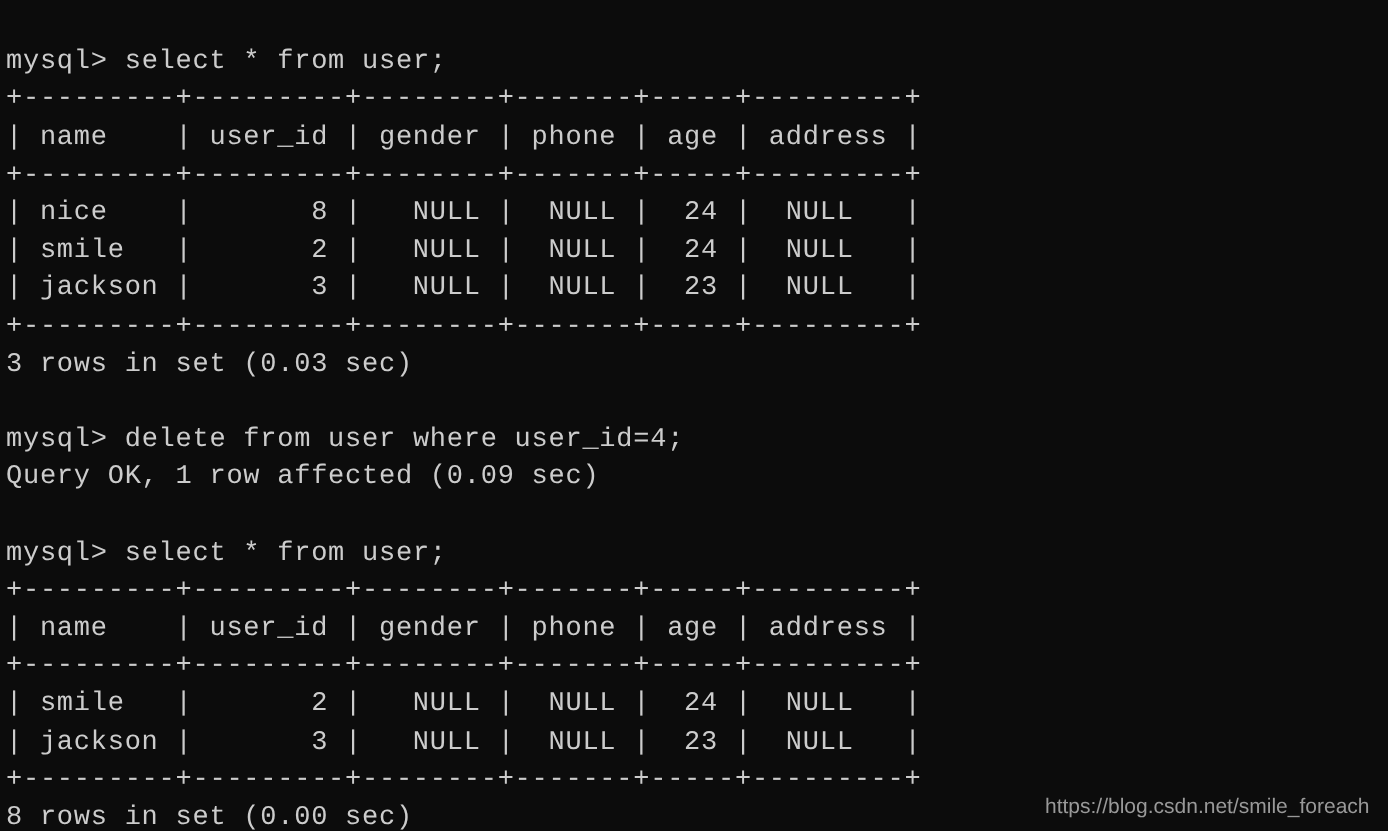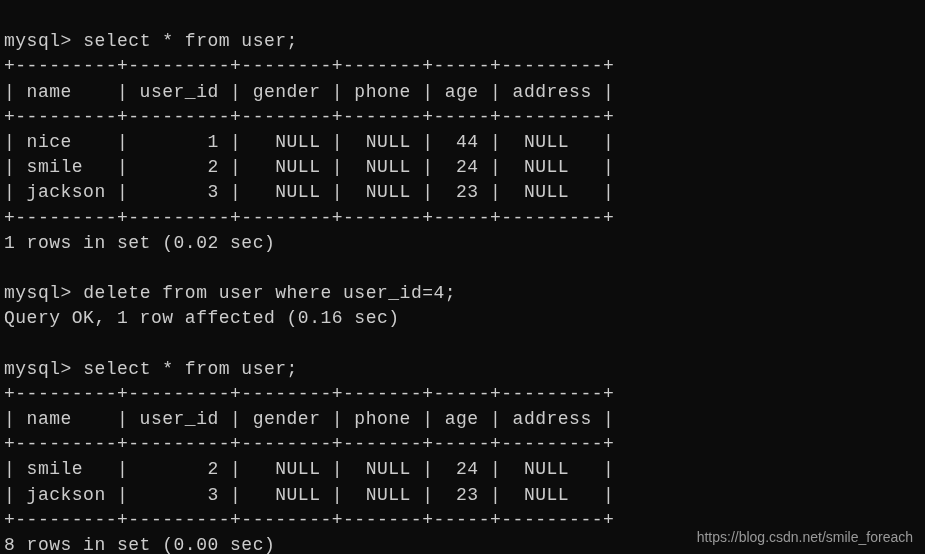--- a/index.html
+++ b/index.html
@@ -38,28 +38,28 @@
     }
   </style>
 </head>
 <body>
 
 <div class="terminal">
 <pre><span>mysql&gt;</span> <span>select * from user;</span>
 <span>+---------+---------+--------+-------+-----+---------+</span>
 <span>| name    | user_id | gender | phone | age | address |</span>
 <span>+---------+---------+--------+-------+-----+---------+</span>
-<span>| nice    |       1 |   NULL |  NULL |  44 |  NULL   |</span>
+<span>| nice    |       8 |   NULL |  NULL |  24 |  NULL   |</span>
 <span>| smile   |       2 |   NULL |  NULL |  24 |  NULL   |</span>
 <span>| jackson |       3 |   NULL |  NULL |  23 |  NULL   |</span>
 <span>+---------+---------+--------+-------+-----+---------+</span>
-<span>1 rows in set (0.02 sec)</span>
+<span>3 rows in set (0.03 sec)</span>
 
 <span>mysql&gt;</span> <span>delete from user where user_id=4;</span>
-<span>Query OK, 1 row affected (0.16 sec)</span>
+<span>Query OK, 1 row affected (0.09 sec)</span>
 
 <span>mysql&gt;</span> <span>select * from user;</span>
 <span>+---------+---------+--------+-------+-----+---------+</span>
 <span>| name    | user_id | gender | phone | age | address |</span>
 <span>+---------+---------+--------+-------+-----+---------+</span>
 <span>| smile   |       2 |   NULL |  NULL |  24 |  NULL   |</span>
 <span>| jackson |       3 |   NULL |  NULL |  23 |  NULL   |</span>
 <span>+---------+---------+--------+-------+-----+---------+</span>
 <span>8 rows in set (0.00 sec)</span></pre>
 </div>

